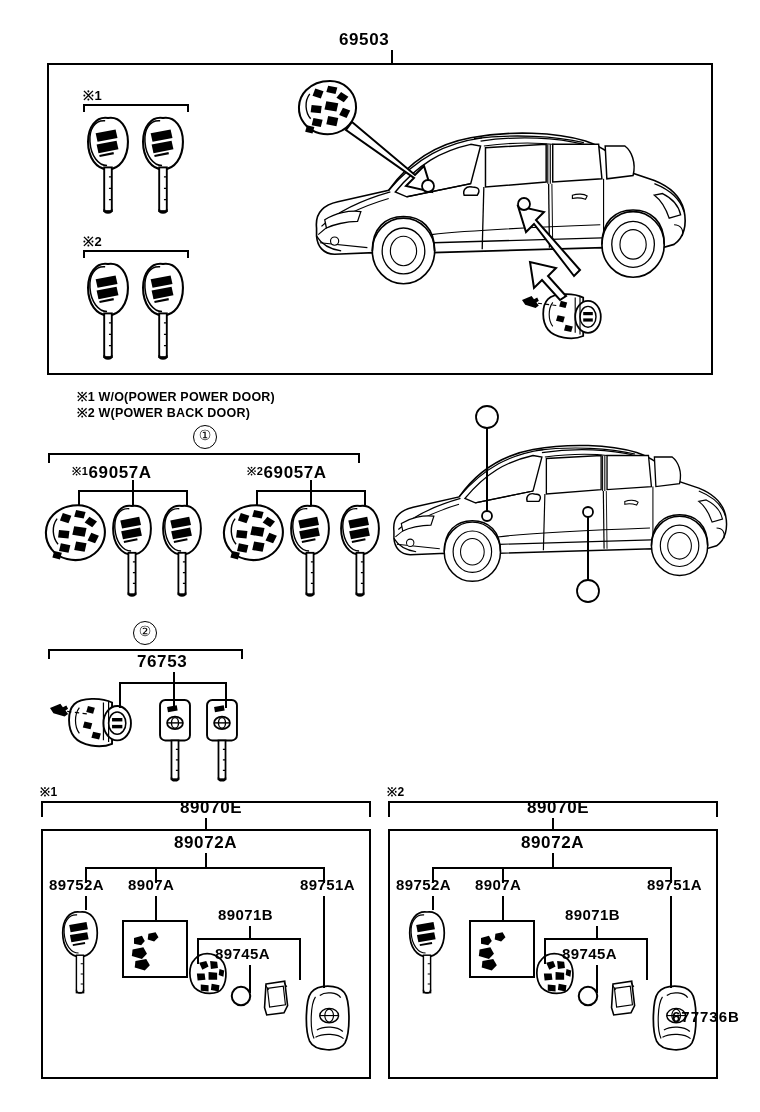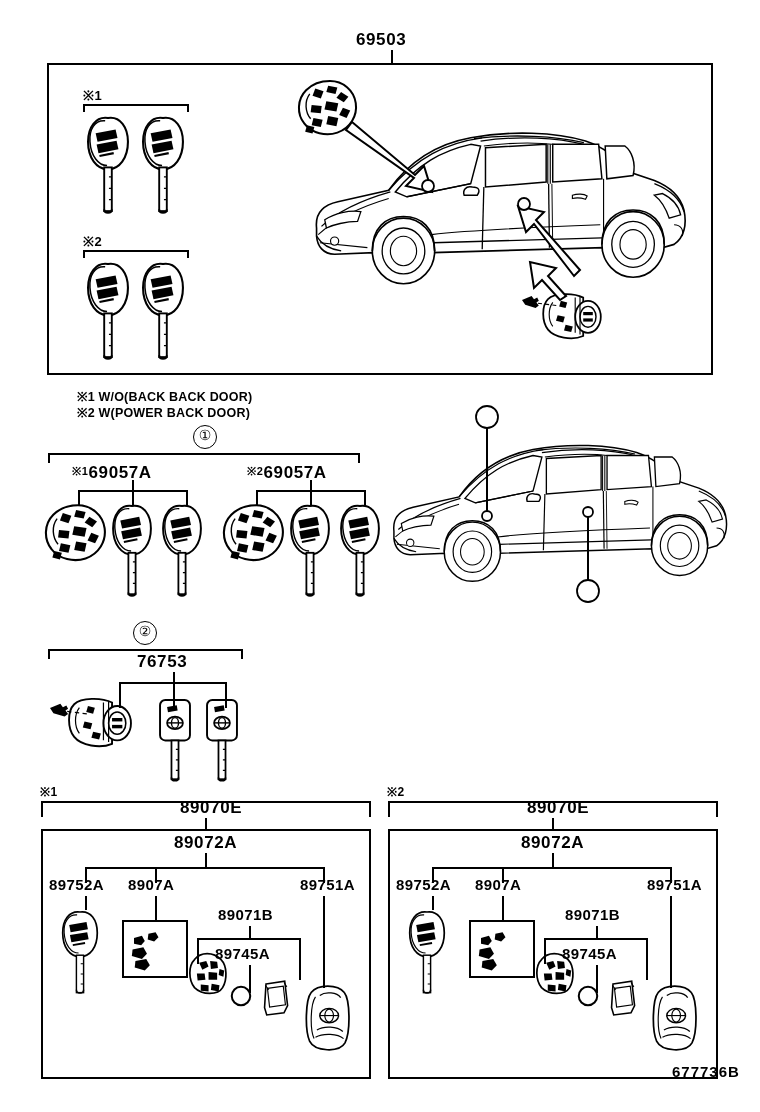--- a/index.html
+++ b/index.html
@@ -16,21 +16,21 @@
   .hl{position:absolute;background:#000;height:2px;}
   .vl{position:absolute;background:#000;width:2px;}
   .diagcode{position:absolute;font-size:15px;font-weight:bold;letter-spacing:1px;}
   svg{position:absolute;left:0;top:0;overflow:visible;}
 </style>
 </head>
 <body>
 
 <div class="page">
 
-<div class="lbl pn" style="left:356px;top:30px;">69503</div>
+<div class="lbl pn" style="left:339px;top:30px;">69503</div>
 <div class="vl" style="left:391px;top:50px;height:14px;"></div>
 <div class="box" style="left:47px;top:63px;width:666px;height:312px;"></div>
 
 <div class="lbl" style="left:83px;top:86px;font-size:13px;">※1</div>
 <div class="hl" style="left:83px;top:104px;width:106px;"></div>
 <div class="vl" style="left:83px;top:104px;height:8px;"></div>
 <div class="vl" style="left:187px;top:104px;height:8px;"></div>
 
 <div class="lbl" style="left:83px;top:232px;font-size:13px;">※2</div>
 <div class="hl" style="left:83px;top:250px;width:106px;"></div>
@@ -326,21 +326,21 @@
   <g transform="translate(613,984) scale(0.72)">
         <use href="#cover"></use>
       </g>
   <g transform="translate(674,1017) scale(0.72)">
         <use href="#fob"></use>
       </g>
 </svg>
 
 <div class="note" style="left:77px;top:388px;">
   <span>※1</span>
-  <span>W/O(BACK BACK DOOR)</span>
+  <span>W/O(POWER POWER DOOR)</span>
 </div>
 <div class="note" style="left:77px;top:404px;">
   <span>※2</span>
   <span>W(POWER BACK DOOR)</span>
 </div>
 
 <div style="position:absolute;left:193px;top:425px;width:22px;height:22px;border:1.8px solid #000;border-radius:50%;text-align:center;line-height:19px;font-size:14px;">①</div>
 <div class="hl" style="left:48px;top:453px;width:312px;"></div>
 <div class="vl" style="left:48px;top:453px;height:10px;"></div>
 <div class="vl" style="left:358px;top:453px;height:10px;"></div>
@@ -429,15 +429,15 @@
 <div class="box" style="left:469px;top:920px;width:66px;height:58px;"></div>
 
 <div class="lbl pn-sm" style="left:565px;top:906px;">89071B</div>
 <div class="vl" style="left:596px;top:926px;height:12px;"></div>
 <div class="hl" style="left:544px;top:938px;width:104px;"></div>
 <div class="vl" style="left:544px;top:938px;height:26px;"></div>
 <div class="vl" style="left:646px;top:938px;height:42px;"></div>
 <div class="lbl pn-sm" style="left:562px;top:945px;">89745A</div>
 <div class="vl" style="left:596px;top:965px;height:28px;"></div>
 
-<div class="diagcode" style="left:672px;top:1063px;">677736B</div>
+<div class="diagcode" style="left:672px;top:1008px;">677736B</div>
 
 </div>
 
 </body></html>

